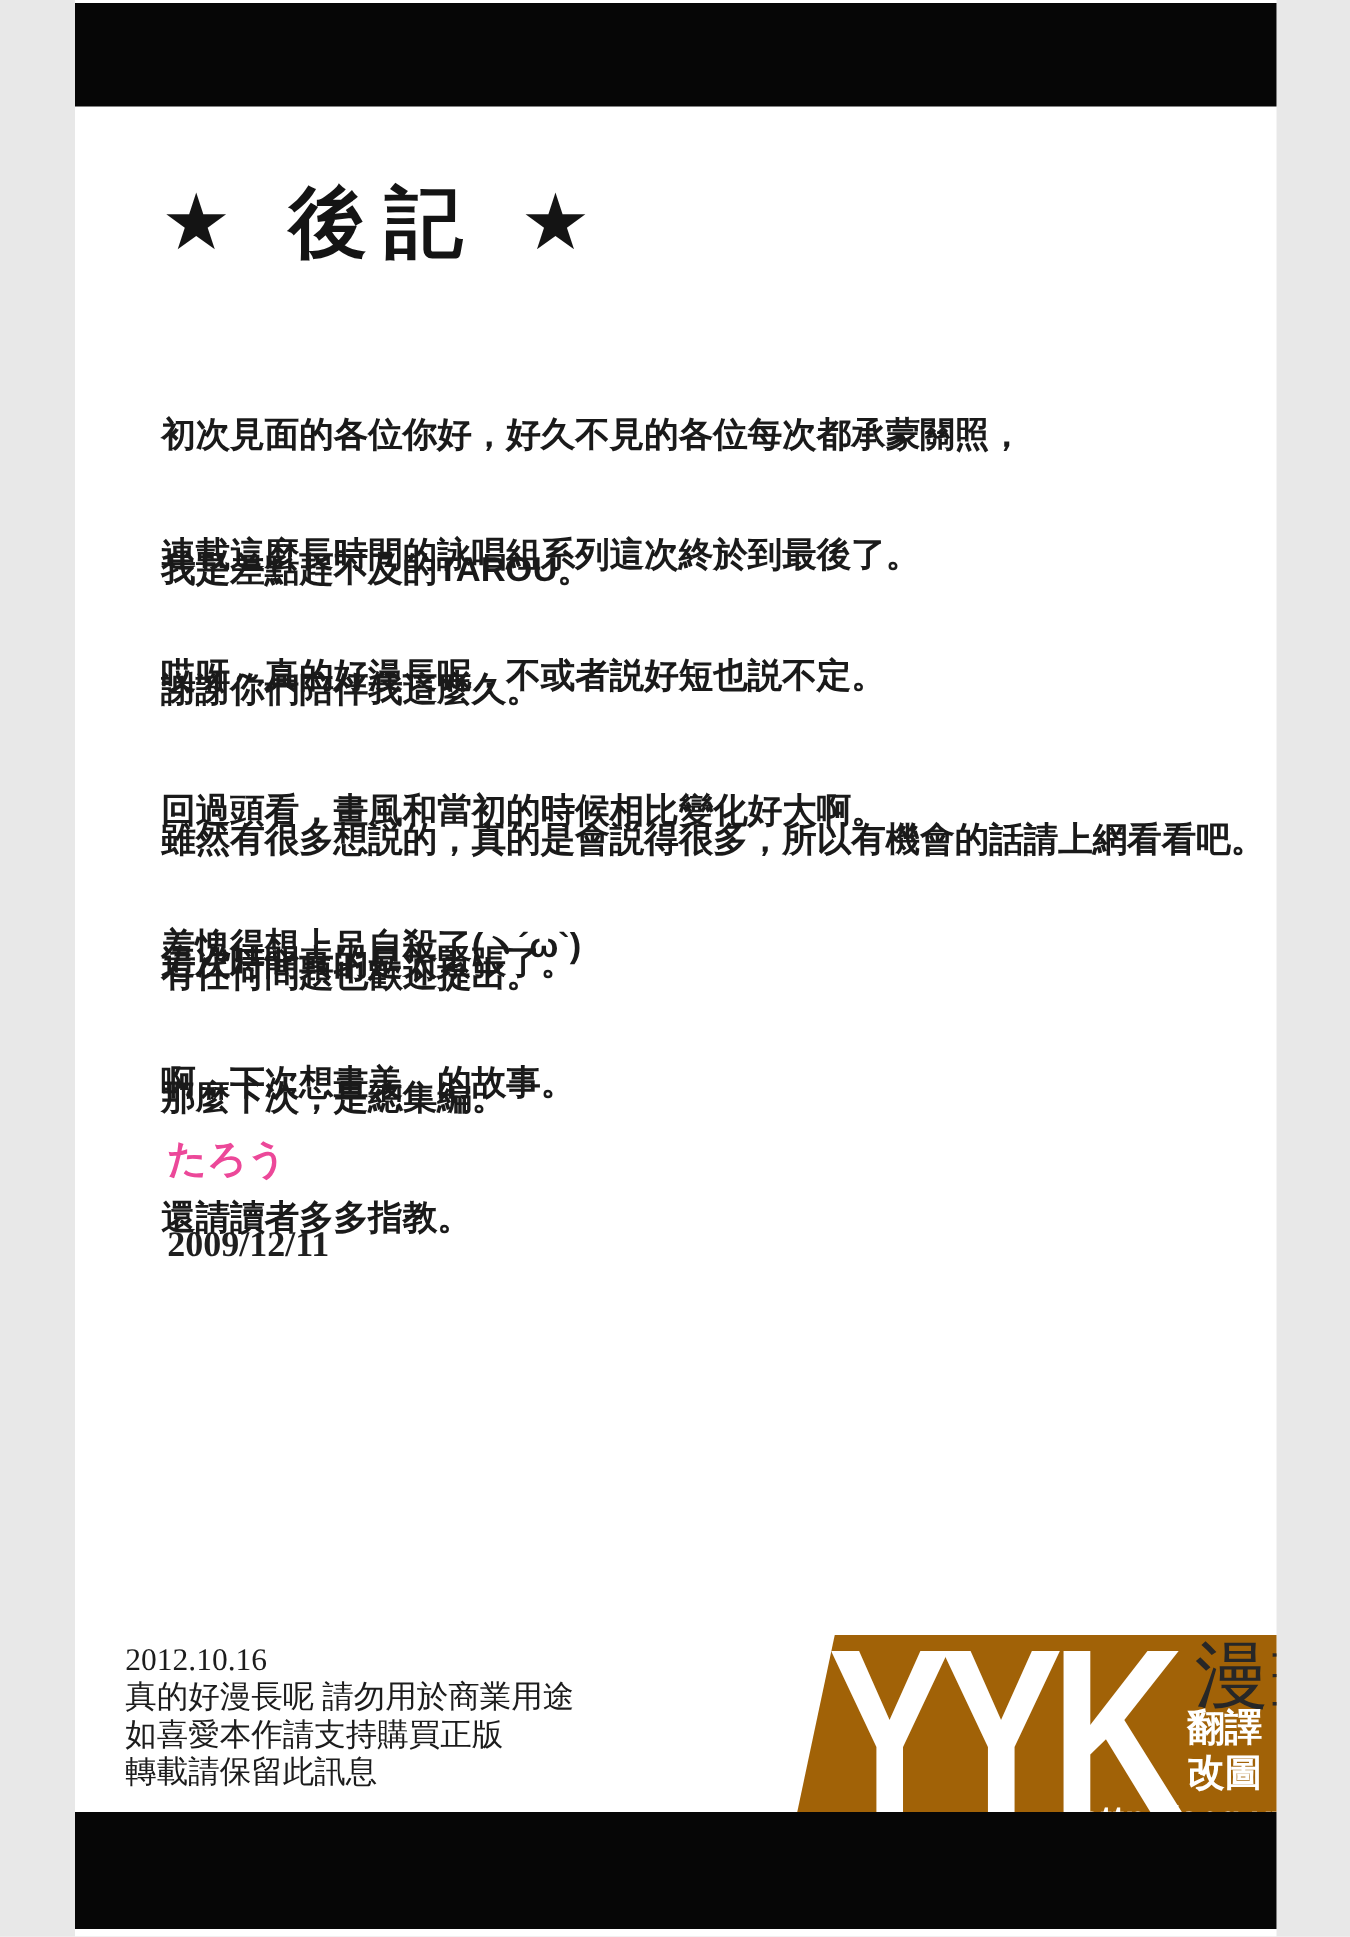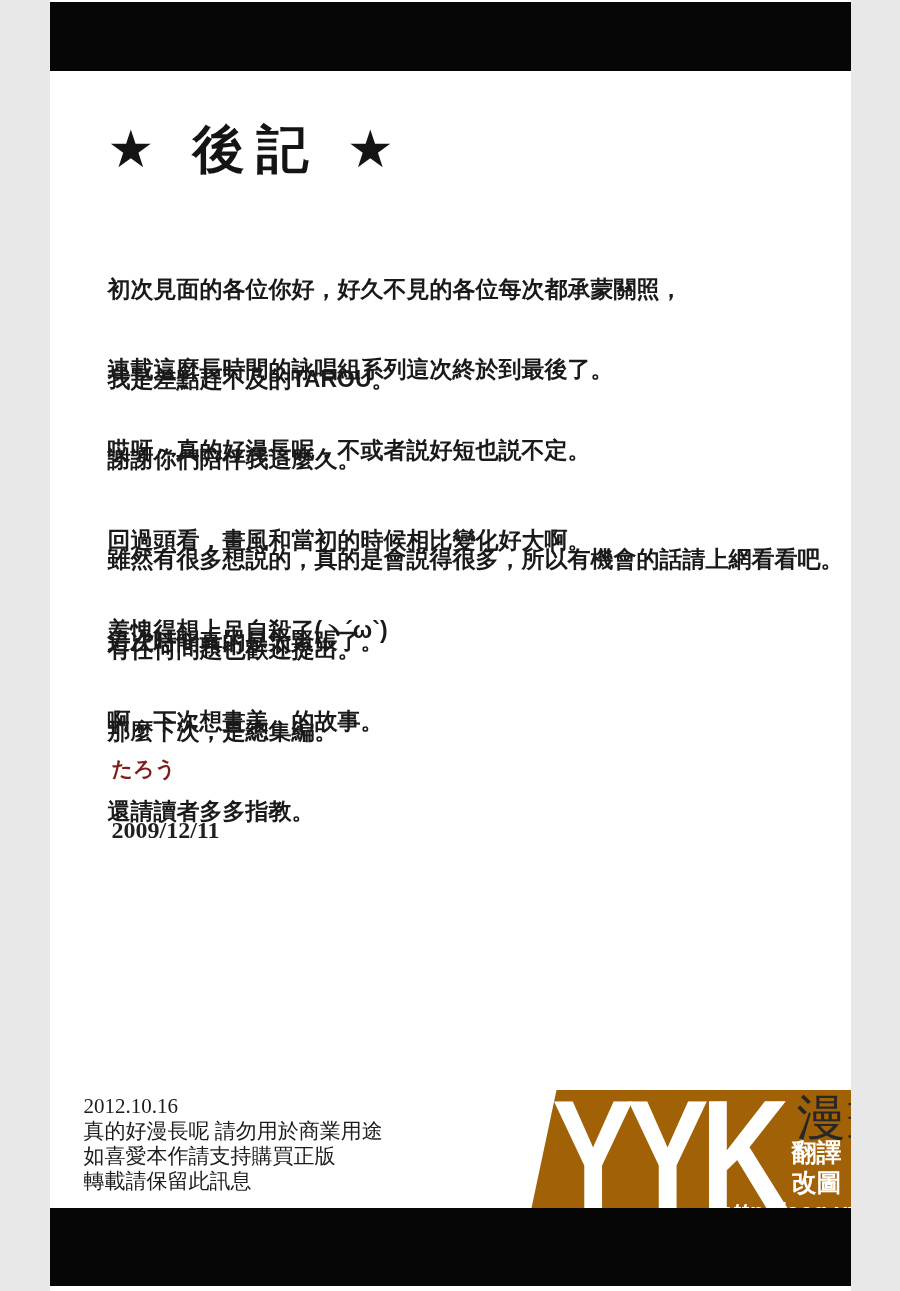--- a/index.html
+++ b/index.html
@@ -51,22 +51,22 @@
   .p4 { top: 484px; }
   .p5 { top: 566px; }
   .p6 { top: 646px; }
 
   .signature {
     position: absolute;
     left: 62px;
     top: 755px;
     font-family: "Liberation Serif", "DejaVu Serif", serif;
     font-weight: 700;
-    font-size: 21px;
-    color: #7f1d1d;
+    font-size: 26px;
+    color: #ec4899;
   }
   .written-date {
     position: absolute;
     left: 62px;
     top: 817px;
     font-family: "Liberation Serif", "DejaVu Serif", serif;
     font-weight: 700;
     font-size: 24px;
     color: #1f1f1f;
   }

